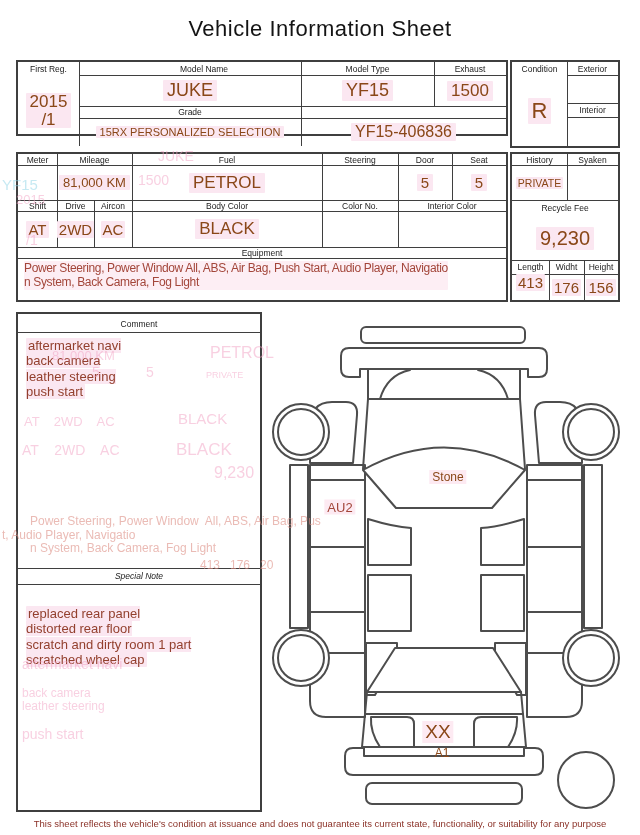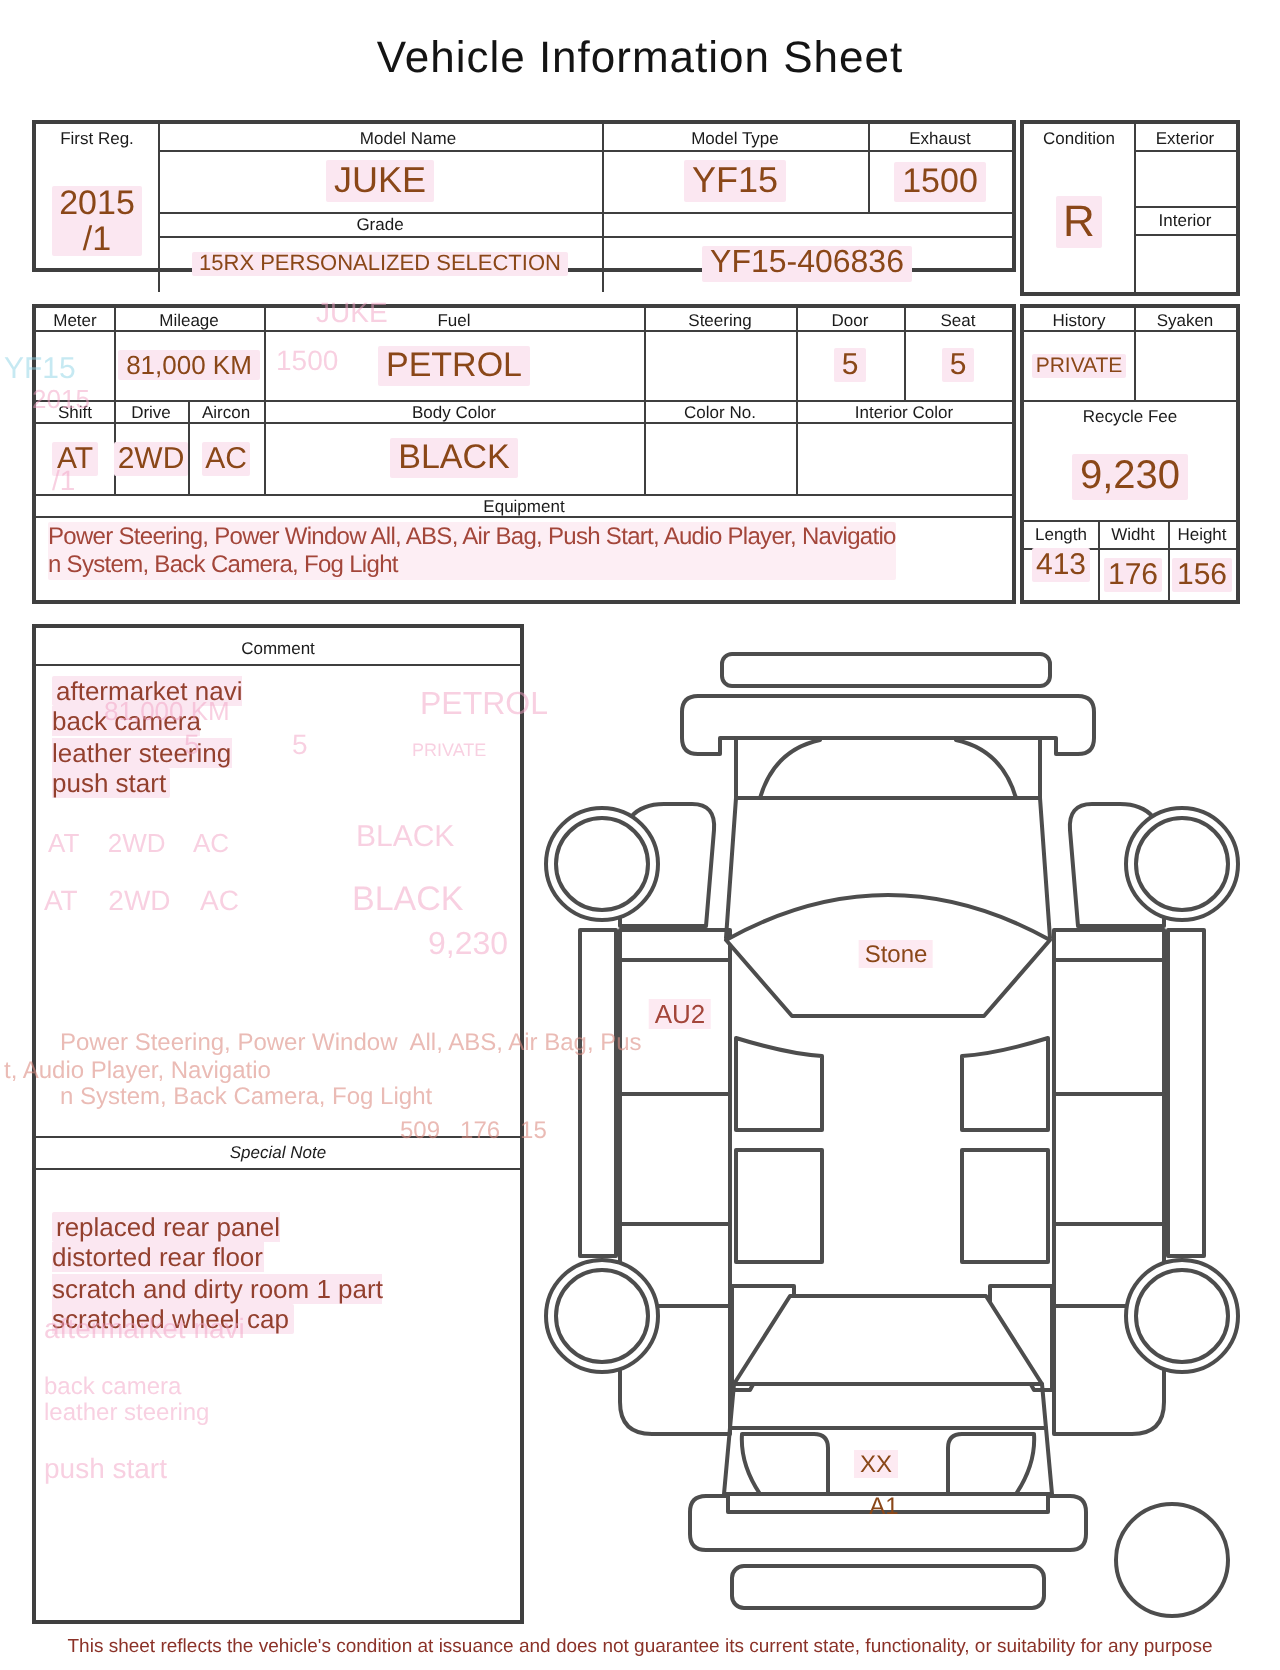--- a/index.html
+++ b/index.html
@@ -227,21 +227,21 @@
         <path d="M97,401 L94,434 M255,401 L258,434 M94,434 H258"></path>
         <path d="M103,404 h36 q7,0 7,7 v23 h-34 q-10,-15 -9,-30 z"></path>
         <path d="M249,404 h-36 q-7,0 -7,7 v23 h34 q10,-15 9,-30 z"></path>
         <path d="M77,443 q0,-8 8,-8 h11 v8 h160 v-8 h11 q8,0 8,8 v11 q0,8 -8,8 h-182 q-8,0 -8,-8 z" fill="#fff"></path>
         <rect x="98" y="470" width="156" height="21" rx="6"></rect>
         <circle cx="318" cy="467" r="28" fill="#fff"></circle>
       </g>
     </svg>
     <span class="dlab" style="left:180px;top:164px;">Stone</span>
     <span class="dlab vr" style="left:72px;top:194px;color:#a3463a;font-size:13px;">AU2</span>
-    <span class="dlab" style="left:170px;top:419px;font-size:12px;">XX</span>
+    <span class="dlab" style="left:170px;top:419px;font-size:19px;">XX</span>
     <span class="dlab" style="left:174px;top:440px;background:none;">A1</span>
   </div>
 
   <div class="ghostlayer" id="ghost-layer">
       <span class="ghost g-cyan" style="left: 2px; top: 176px; font-size: 15px;">YF15</span>
       <span class="ghost g-pink" style="left: 16px; top: 192px; font-size: 13px;">2015</span>
       <span class="ghost g-pink" style="left: 158px; top: 148px; font-size: 14px;">JUKE</span>
       <span class="ghost g-pink" style="left: 138px; top: 172px; font-size: 14px;">1500</span>
       <span class="ghost g-pink" style="left: 26px; top: 232px; font-size: 14px;">/1</span>
       <span class="ghost g-pink" style="left: 52px; top: 348px; font-size: 13px;">81,000 KM</span>
@@ -250,21 +250,21 @@
       <span class="ghost g-pink" style="left: 146px; top: 364px; font-size: 14px;">5</span>
       <span class="ghost g-pink" style="left: 206px; top: 370px; font-size: 9px;">PRIVATE</span>
       <span class="ghost g-pink" style="left: 24px; top: 414px; font-size: 13px;">AT    2WD    AC</span>
       <span class="ghost g-pink" style="left: 178px; top: 410px; font-size: 15px;">BLACK</span>
       <span class="ghost g-pink" style="left: 22px; top: 442px; font-size: 14px;">AT    2WD    AC</span>
       <span class="ghost g-pink" style="left: 176px; top: 440px; font-size: 17px;">BLACK</span>
       <span class="ghost g-pink" style="left: 214px; top: 464px; font-size: 16px;">9,230</span>
       <span class="ghost g-red" style="left: 30px; top: 514px; font-size: 12px;">Power Steering, Power Window  All, ABS, Air Bag, Pus</span>
       <span class="ghost g-red" style="left: 2px; top: 528px; font-size: 12px;">t, Audio Player, Navigatio</span>
       <span class="ghost g-red" style="left: 30px; top: 541px; font-size: 12px;">n System, Back Camera, Fog Light</span>
-      <span class="ghost g-red" style="left: 200px; top: 558px; font-size: 12px;">509   176   15</span>
+      <span class="ghost g-red" style="left: 200px; top: 558px; font-size: 12px;">413   176   20</span>
       <span class="ghost g-pink" style="left: 22px; top: 656px; font-size: 14px;">aftermarket navi</span>
       <span class="ghost g-pink" style="left: 22px; top: 686px; font-size: 12px;">back camera</span>
       <span class="ghost g-pink" style="left: 22px; top: 699px; font-size: 12px;">leather steering</span>
       <span class="ghost g-pink" style="left: 22px; top: 726px; font-size: 14px;">push start</span>
     </div>
 
   <div class="footer">This sheet reflects the vehicle's condition at issuance and does not guarantee its current state, functionality, or suitability for any purpose</div>
 </div>
 
 </body></html>

